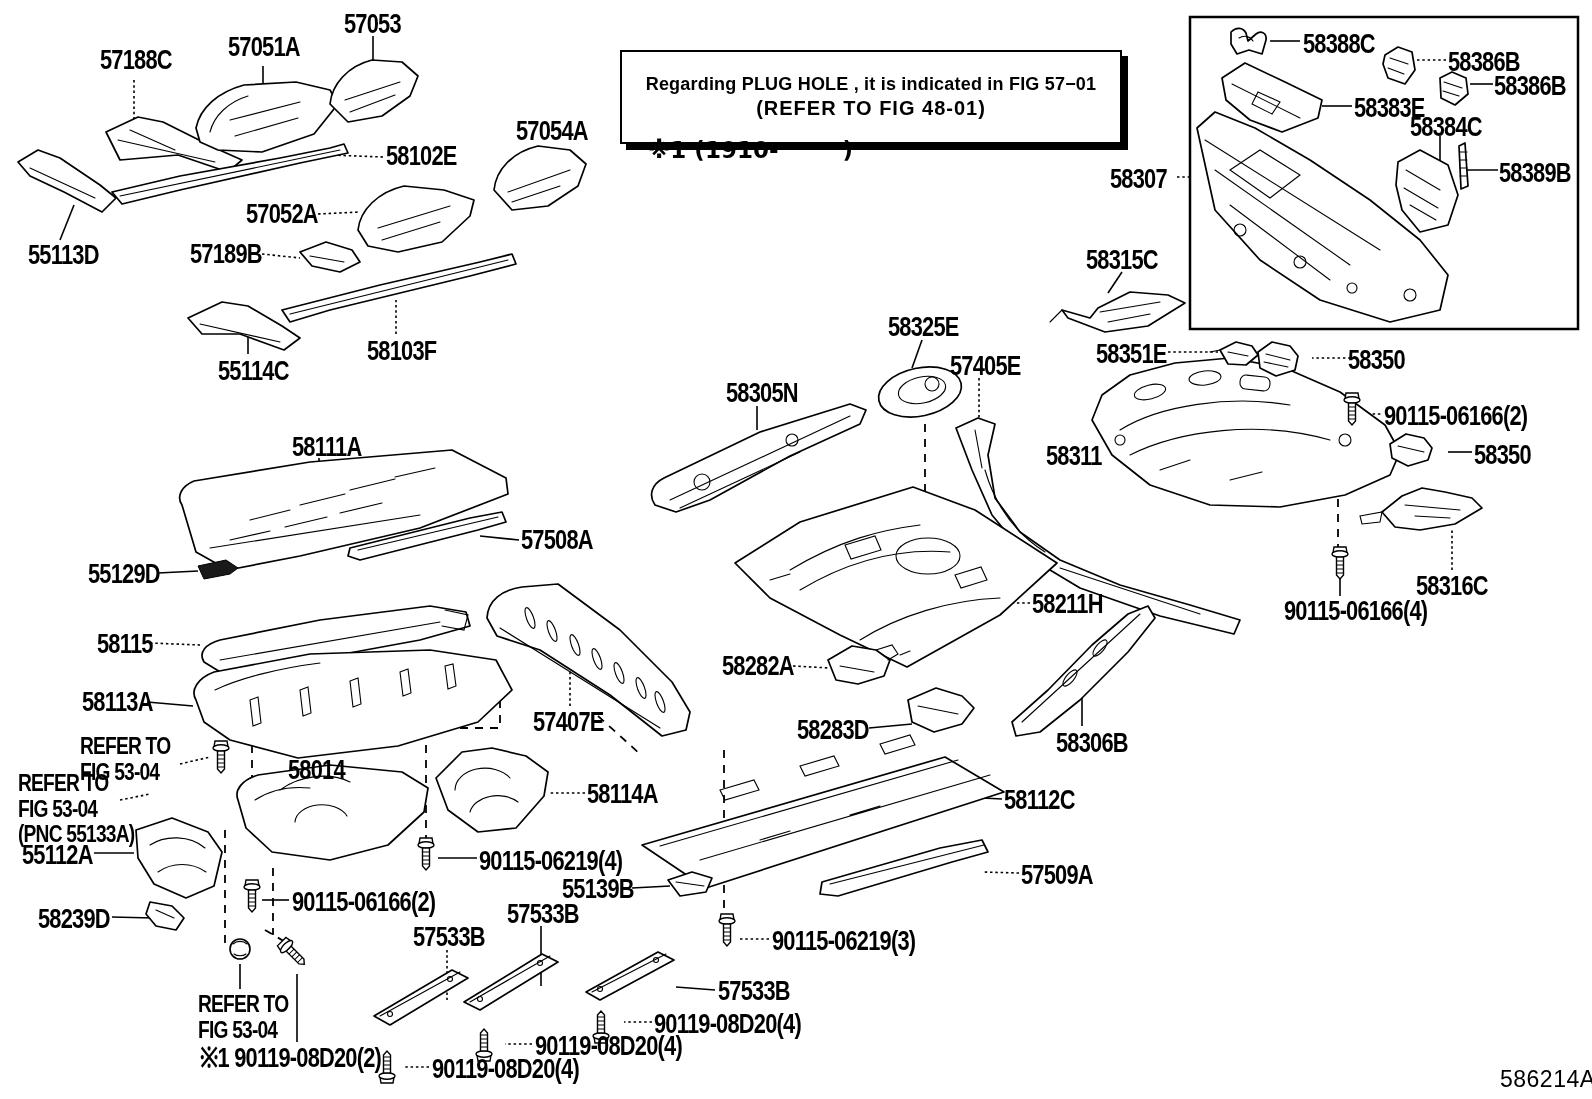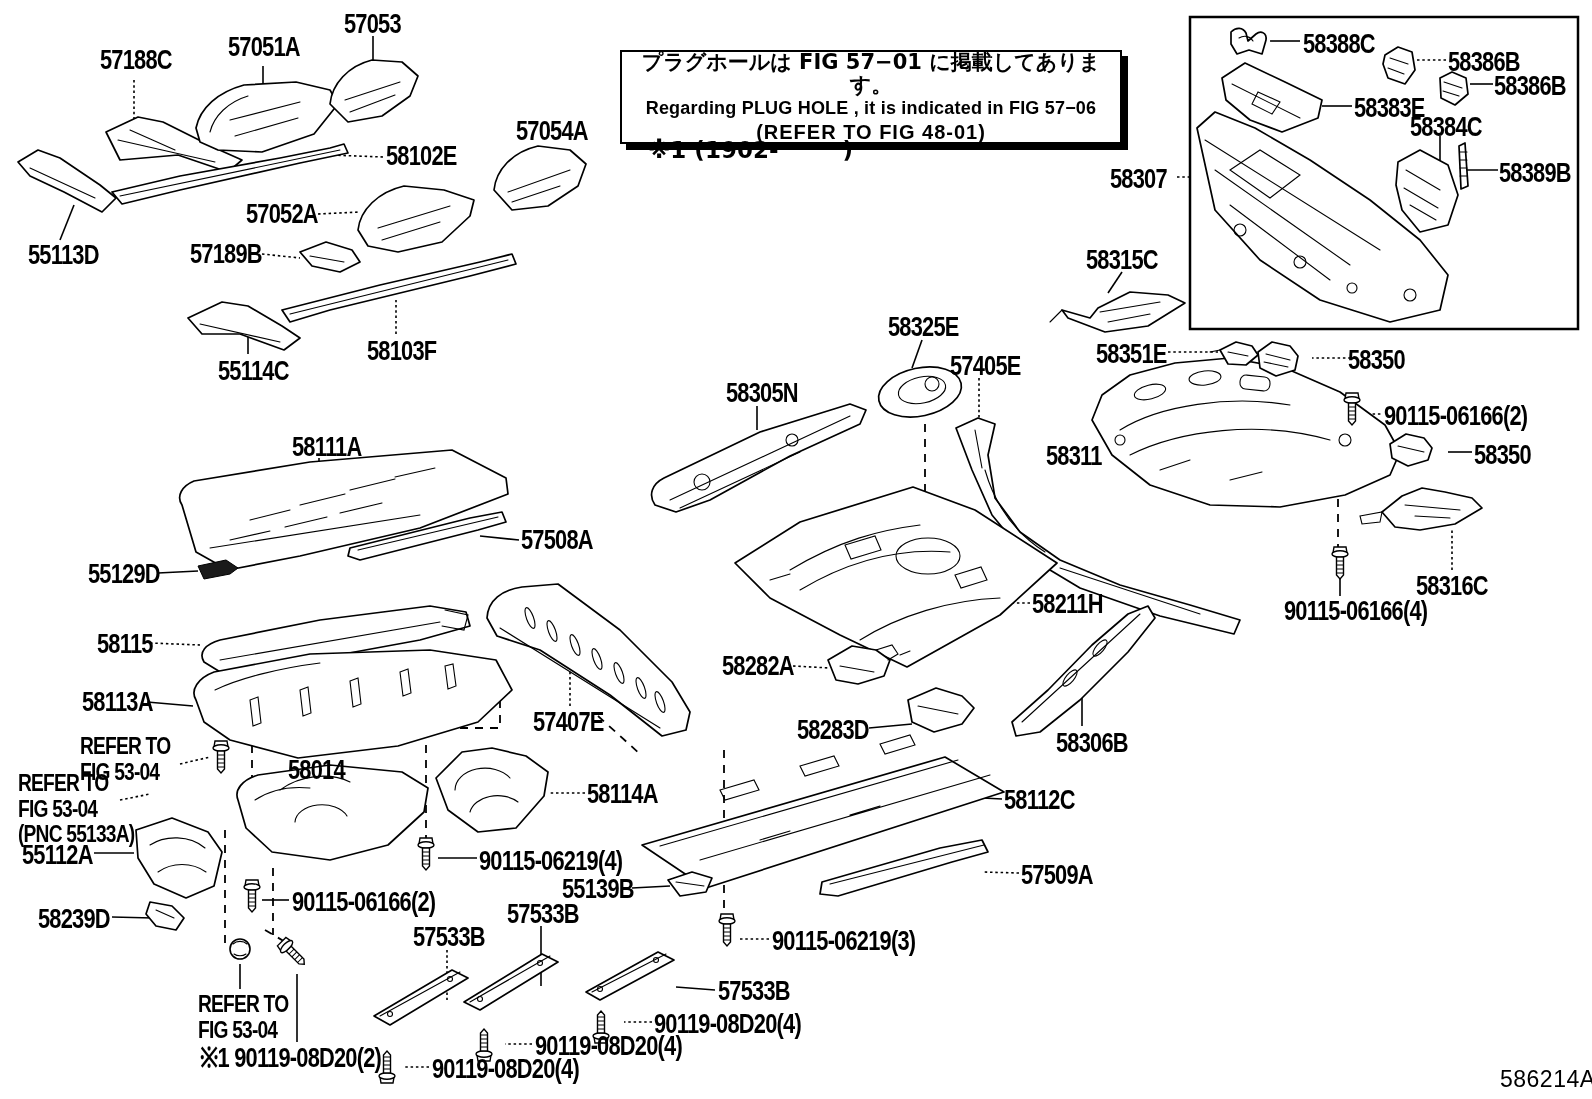--- a/index.html
+++ b/index.html
@@ -352,26 +352,25 @@
     <use href="#bolt" transform="translate(387,1074) rotate(180)"></use>
     <use href="#bolt" transform="translate(288,948) rotate(-45)"></use>
     <g>
       <circle cx="240" cy="949" r="10" fill="#fff" stroke="#000" stroke-width="1.6"></circle>
       <path class="d" d="M233,944 a9,7 0 0 1 14,0 M234,954 a9,7 0 0 0 12,0"></path>
     </g>
   </g>
 </svg>
 
 <div id="note-box">
-  <div class="jp">プラグホールは FIG 57−01 に掲載してあります。</div>
-  <div class="en">Regarding  PLUG  HOLE , it is indicated in FIG  57−06</div>
+  <div class="en">Regarding  PLUG  HOLE , it is indicated in FIG  57−01</div>
   <div class="rf">(REFER TO FIG 48-01)</div>
 </div>
 
-<div id="footnote">※1 (1902-        )</div>
+<div id="footnote">※1 (1910-        )</div>
 <div id="diagcode">586214A</div>
 
 <div id="label-layer">
       <div class="plabel" style="left: 100px; top: 46px;">57188C</div>
       <div class="plabel" style="left: 228px; top: 33px;">57051A</div>
       <div class="plabel" style="left: 344px; top: 10px;">57053</div>
       <div class="plabel" style="left: 386px; top: 142px;">58102E</div>
       <div class="plabel" style="left: 516px; top: 117px;">57054A</div>
       <div class="plabel" style="left: 246px; top: 200px;">57052A</div>
       <div class="plabel" style="left: 28px; top: 241px;">55113D</div>

